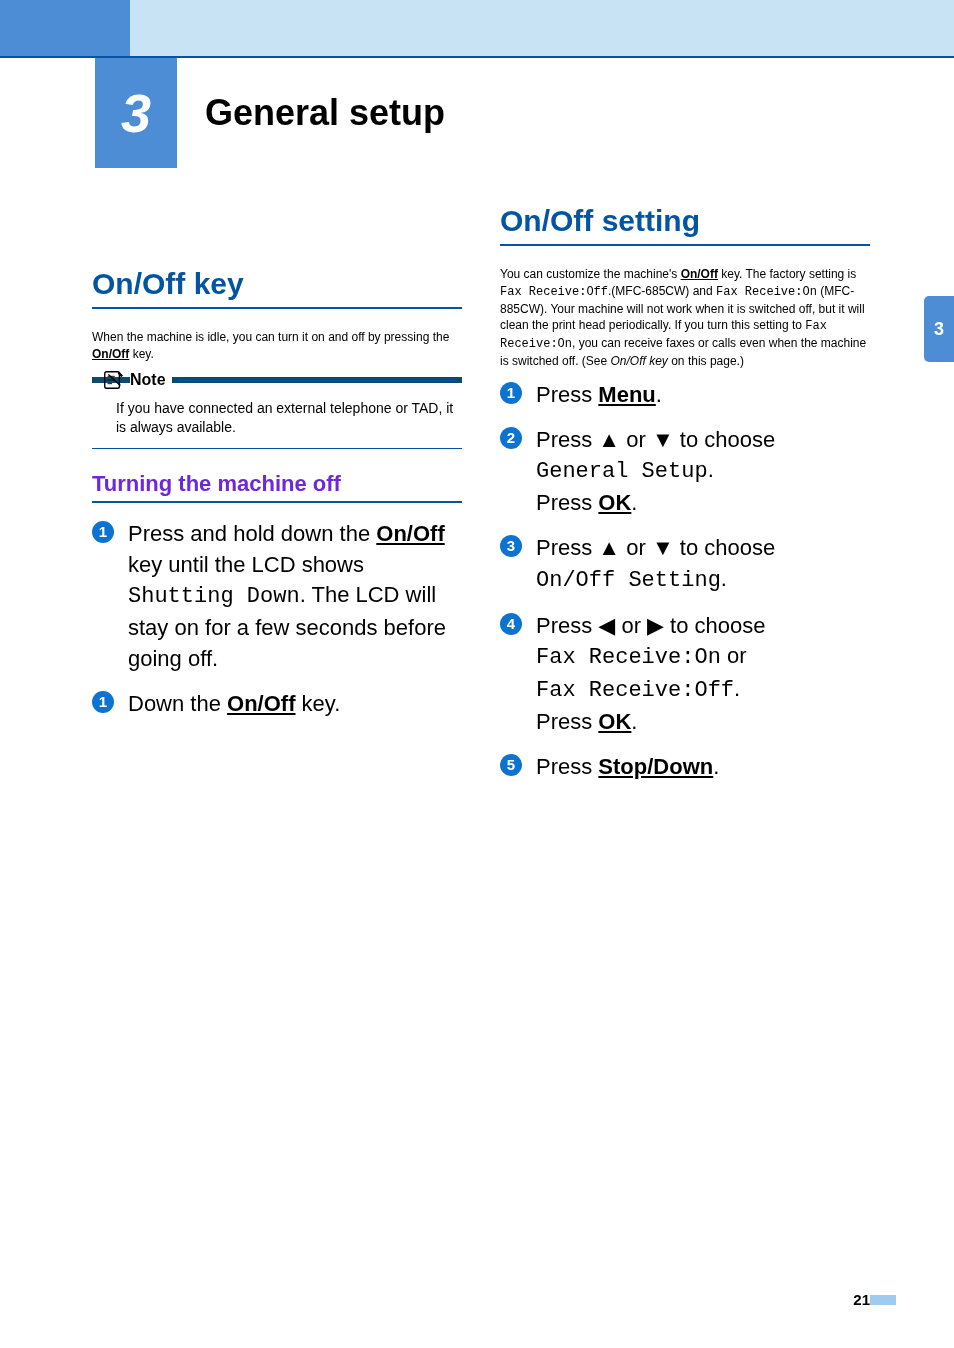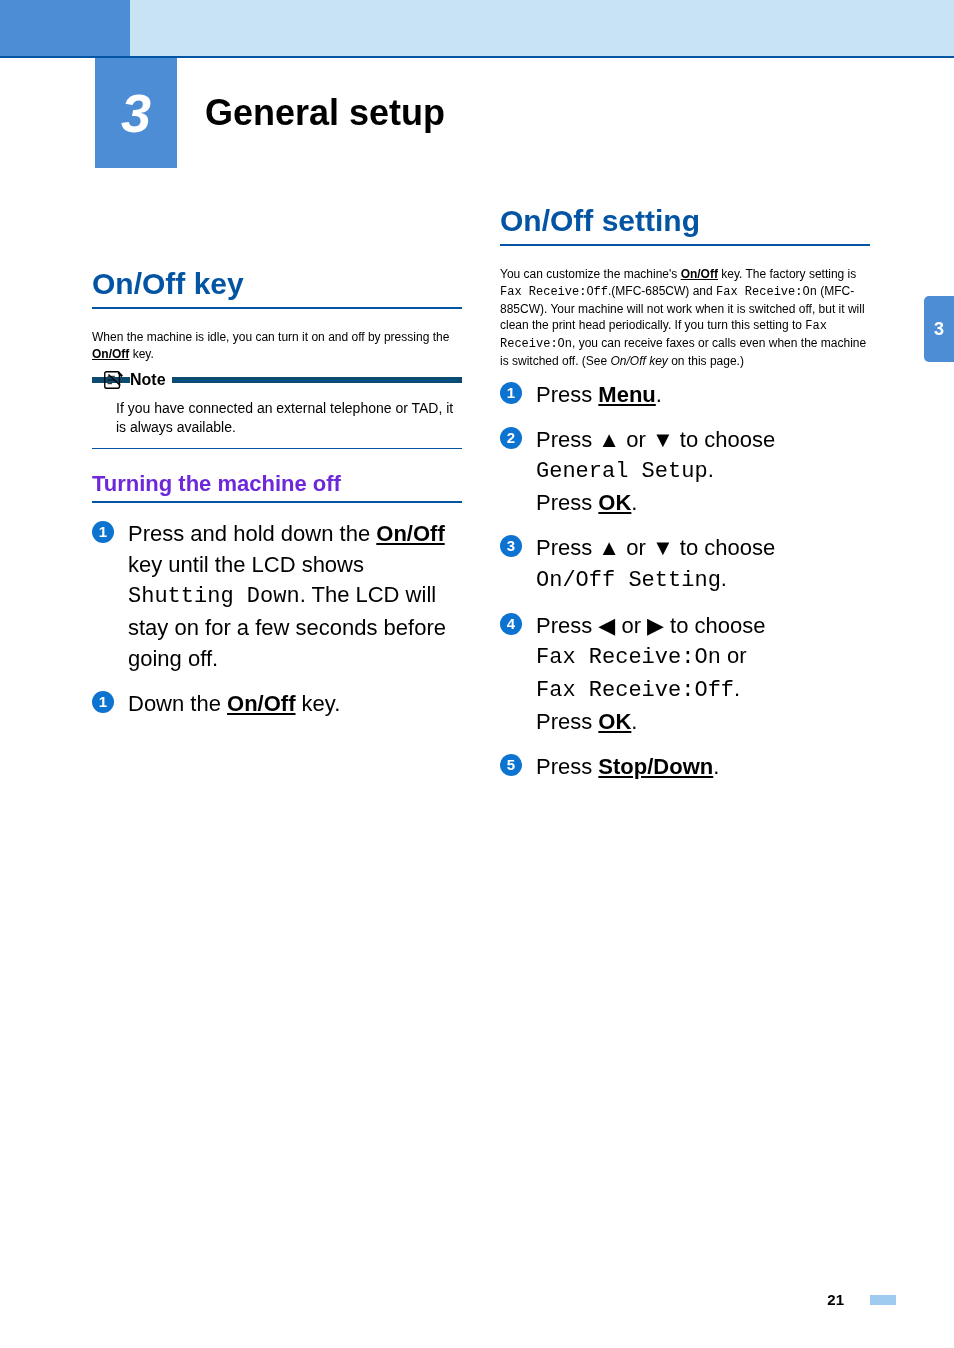--- a/index.html
+++ b/index.html
@@ -156,21 +156,21 @@
     .step-text {
       font-size: 22px;
       line-height: 1.4;
     }
     .page-footer {
       position: absolute;
       bottom: 40px;
       right: 58px;
       display:flex;
       align-items:center;
-      gap:26px;
+      gap:0;
     }
     .page-num {
       font-weight: bold;
       font-size: 15px;
     }
     .page-bar {
       width: 26px; height: 10px;
       background:#9ecbef;
     }
   </style>

